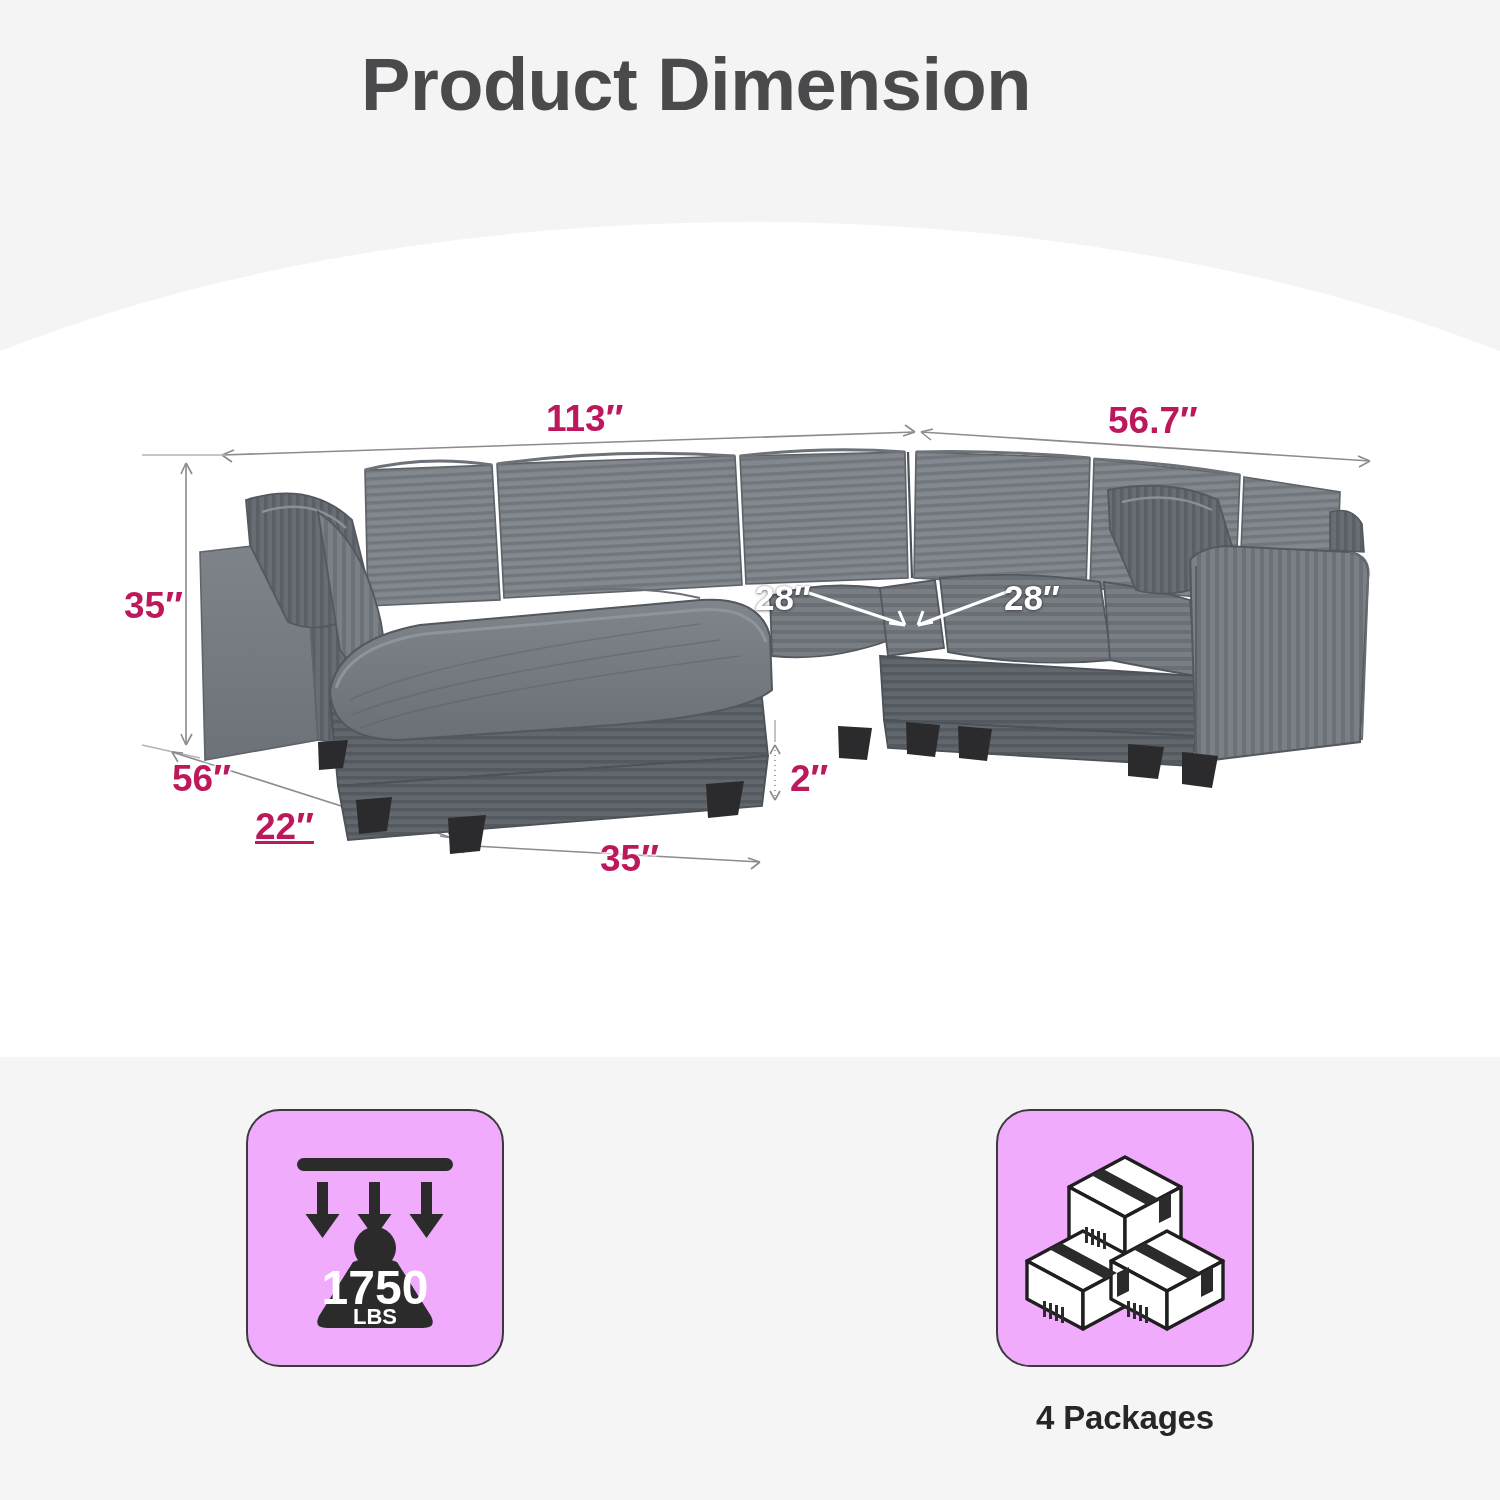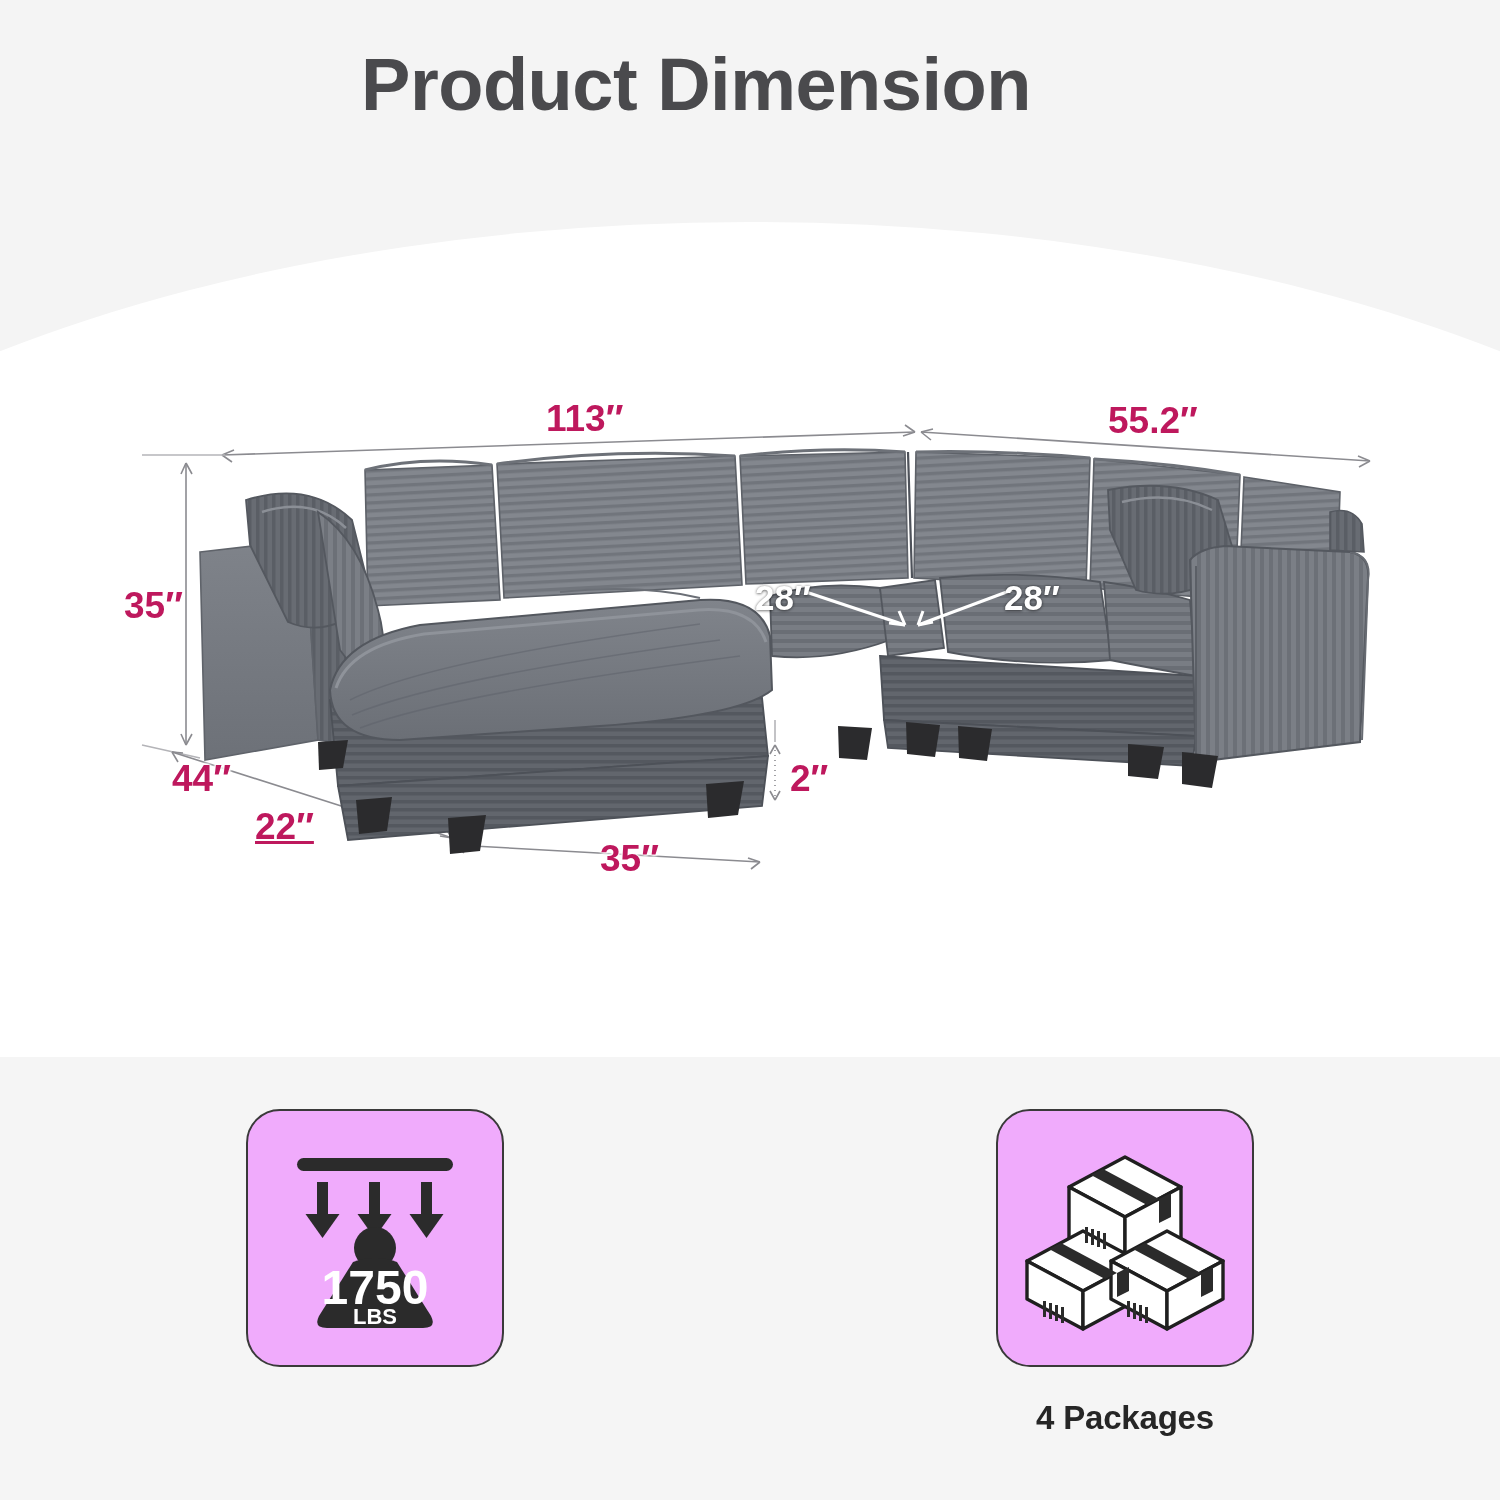--- a/index.html
+++ b/index.html
@@ -212,25 +212,25 @@
           <path d="M806,592 L905,625"></path>
           <path d="M905,625 l-16,-2 M905,625 l-6,-14"></path>
           <path d="M1012,590 L918,625"></path>
           <path d="M918,625 l15,-3 M918,625 l5,-14"></path>
         </g>
       </svg>
     </div>
 
     <div class="dim" style="left:546px;top:398px;font-size:37px;">113″</div>
 
-    <div class="dim" style="left:1108px;top:400px;font-size:37px;">55.2″</div>
+    <div class="dim" style="left:1108px;top:400px;font-size:37px;">56.7″</div>
 
     <div class="dim" style="left:124px;top:585px;font-size:37px;">35″</div>
 
-    <div class="dim" style="left:172px;top:758px;font-size:37px;">44″</div>
+    <div class="dim" style="left:172px;top:758px;font-size:37px;">56″</div>
 
     <div class="dim" style="left:255px;top:806px;font-size:37px;text-decoration:underline;">22″</div>
 
     <div class="dim" style="left:600px;top:838px;font-size:37px;">35″</div>
 
     <div class="dim" style="left:790px;top:758px;font-size:37px;">2″</div>
 
     <div class="dim white" style="left:755px;top:578px;font-size:35px;">28″</div>
 
     <div class="dim white" style="left:1004px;top:578px;font-size:35px;">28″</div>

